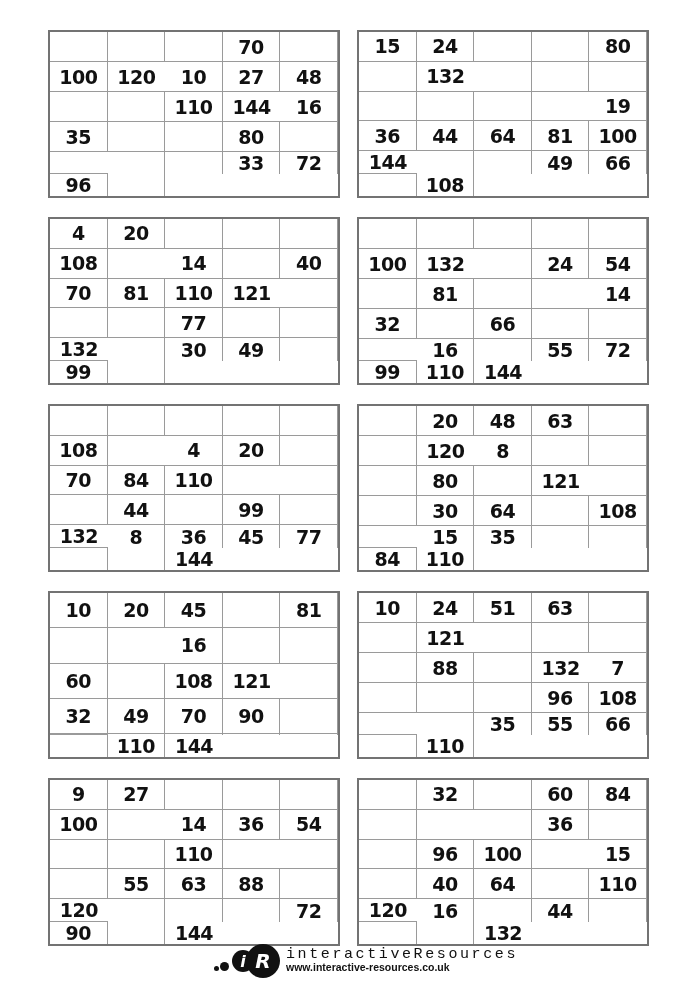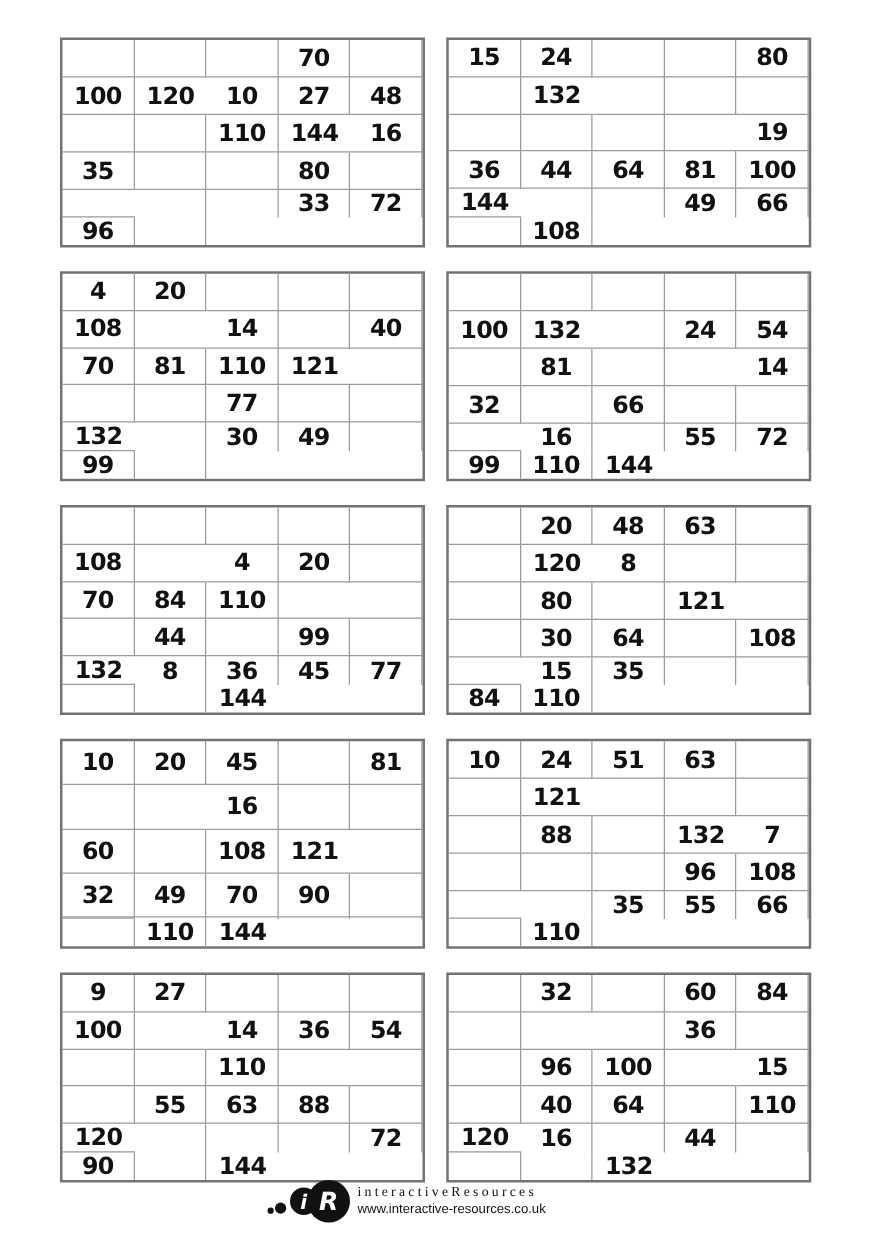--- a/index.html
+++ b/index.html
@@ -101,29 +101,29 @@
       align-items: center;
       justify-content: center;
       font-family: "DejaVu Sans", sans-serif;
     }
     .brand-text {
       display: flex;
       flex-direction: column;
       line-height: 13px;
     }
     .brand-name {
-      font-family: Liberation Serif, serif;
-      font-size: 11px;
+      font-family: Liberation Mono, monospace;
+      font-size: 15px;
       letter-spacing: 2.6px;
       color: #111;
     }
     .brand-url {
       font-family: "Liberation Sans", sans-serif;
       font-size: 10.5px;
-      font-weight: normal;
+      font-weight: bold;
       color: #111;
     }
   </style>
 </head>
 <body>
 
 <div class="sheet">
   <div class="cards" id="cards">
       <div class="card">
         <div class="cell"></div>

